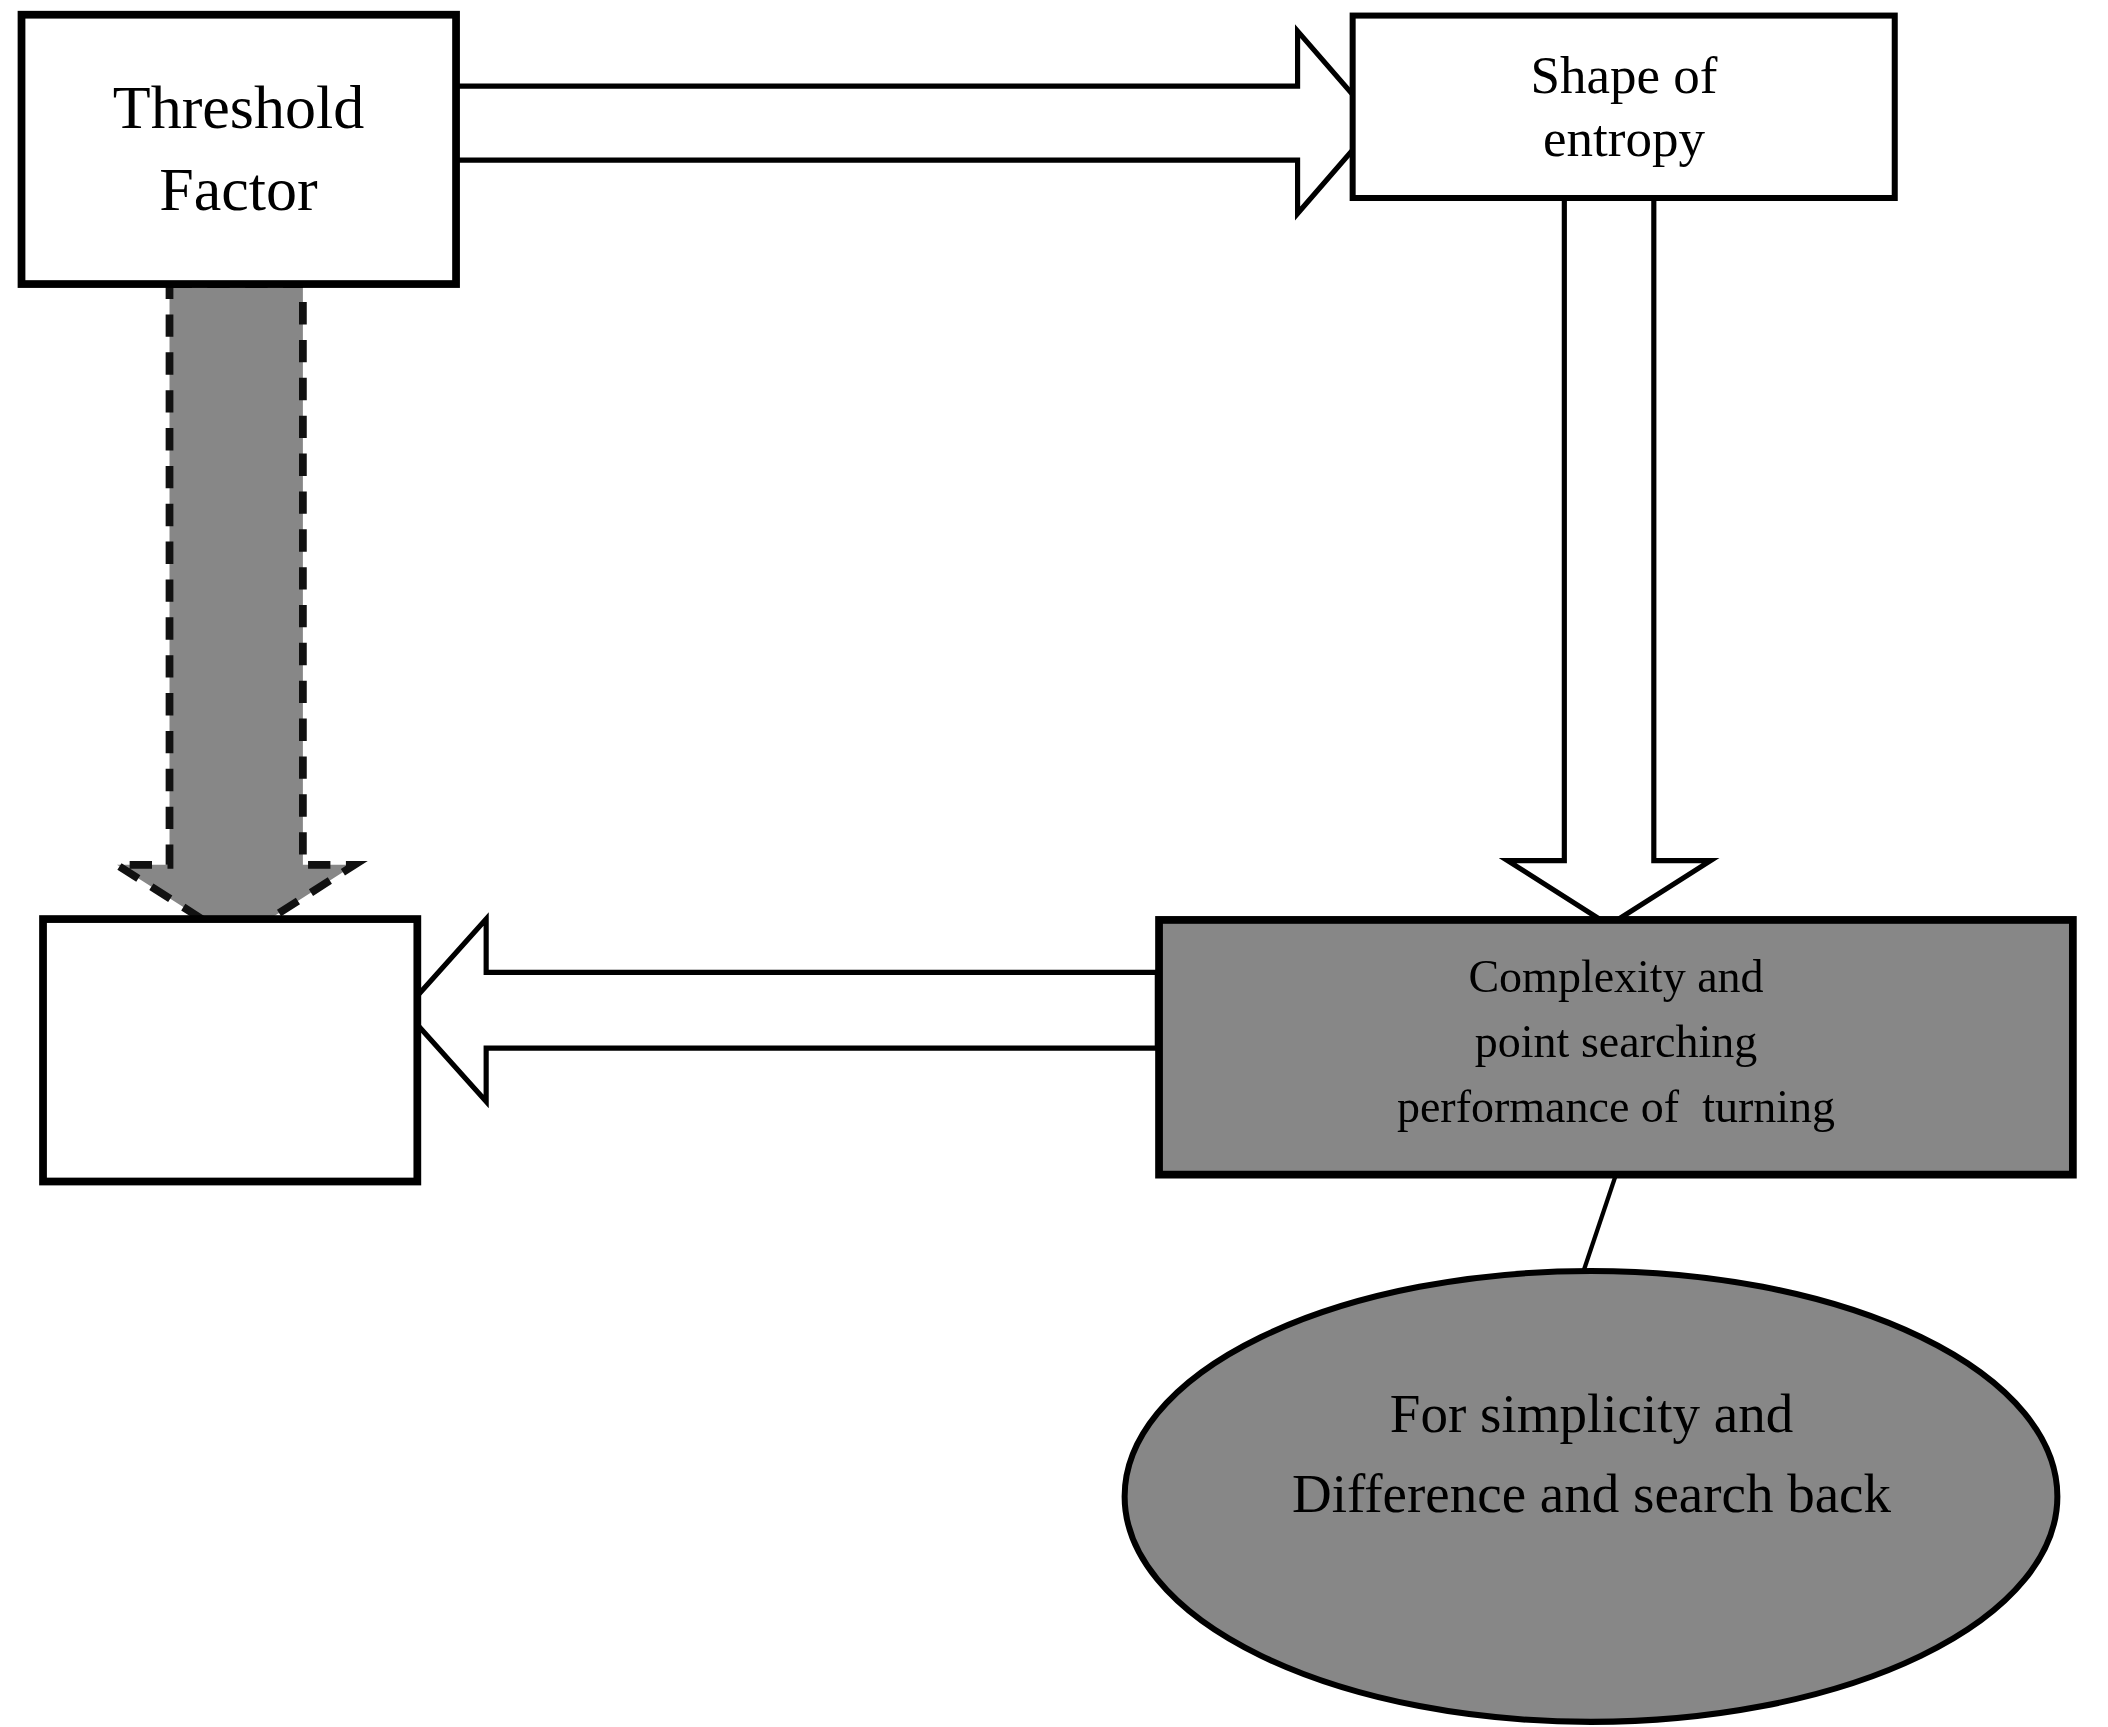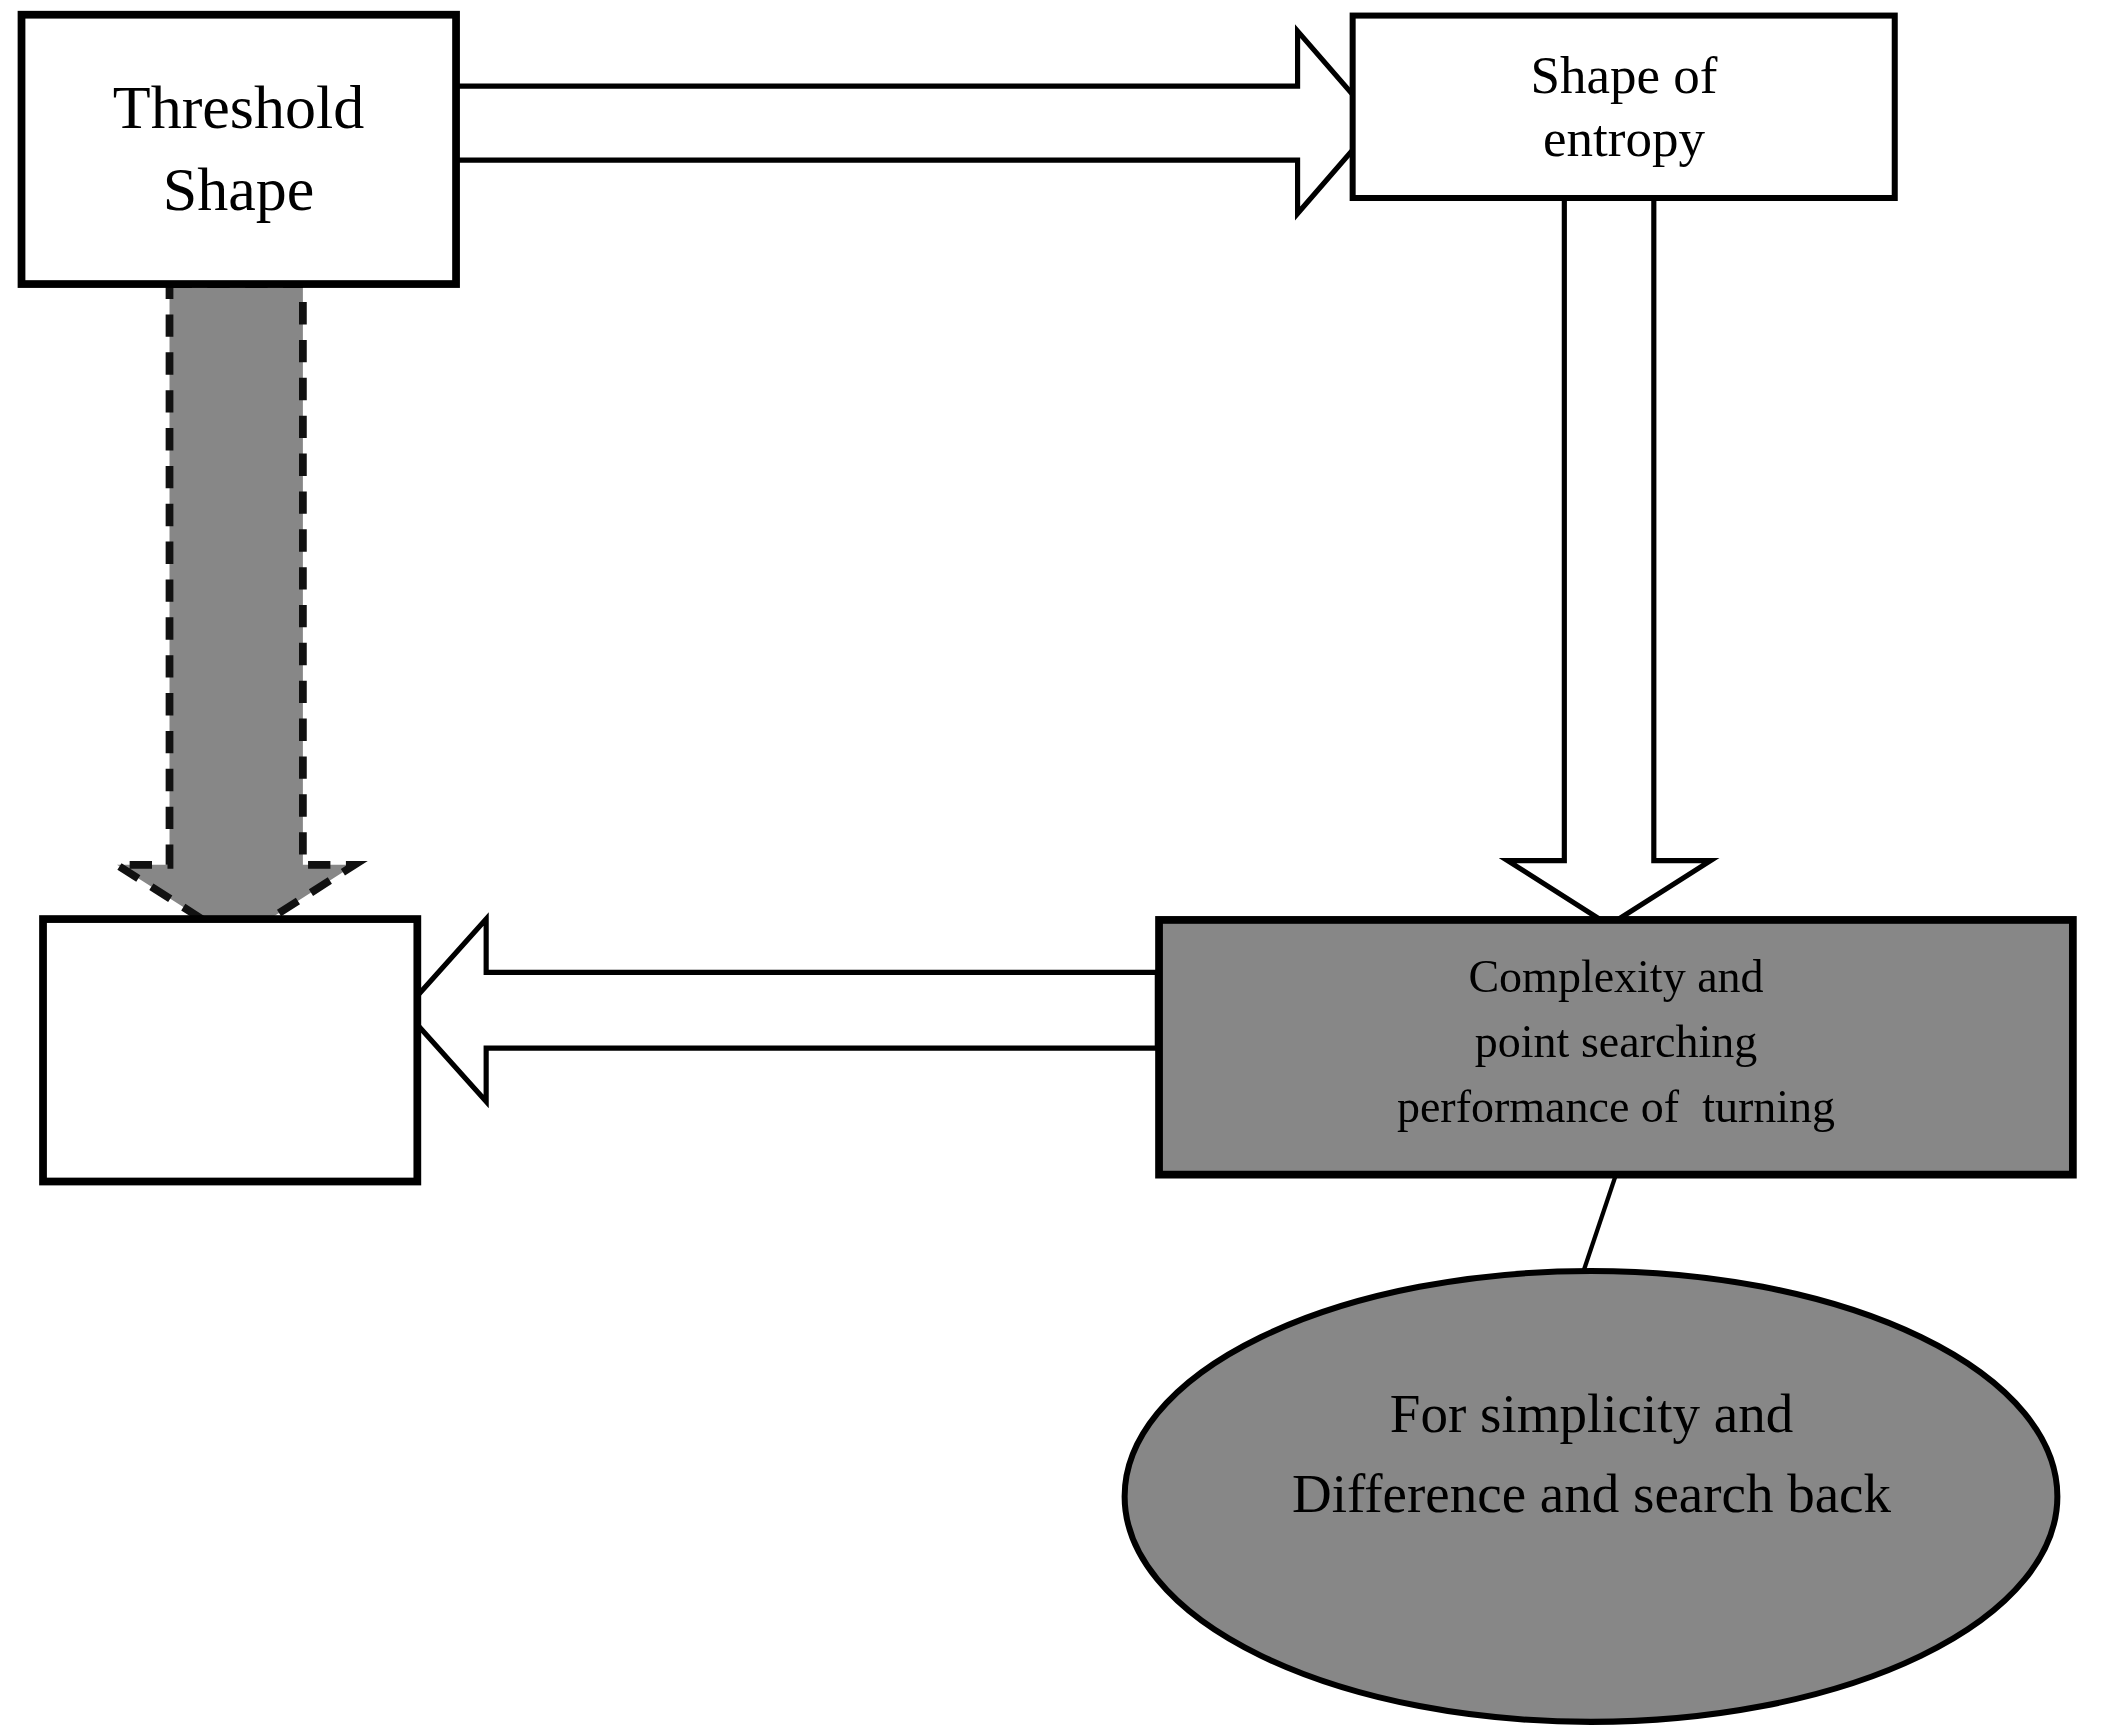--- a/index.html
+++ b/index.html
@@ -100,21 +100,21 @@
     <rect x="50" y="1068" width="435" height="305" fill="#ffffff" stroke="#000000" stroke-width="9"></rect>
 
     <rect x="1347" y="1069" width="1062" height="296" fill="#878787" stroke="#000000" stroke-width="9"></rect>
 
     <ellipse cx="1849" cy="1739" rx="542" ry="262" fill="#878787" stroke="#000000" stroke-width="7"></ellipse>
 
   </svg>
 
   <div class="node-label lbl-bold" style="left:21.5px; top:14.6px; width:434px; height:269px; font-size:62px; line-height:1.32;">
     <span class="lbl-line">Threshold</span>
-    <span class="lbl-line">Shape</span>
+    <span class="lbl-line">Factor</span>
   </div>
 
   <div class="node-label lbl-bold" style="left:1353px; top:15.5px; width:542px; height:182px; font-size:53px; line-height:1.18;">
     <span class="lbl-line">Shape of</span>
     <span class="lbl-line">entropy</span>
   </div>
 
 
   <div class="node-label" style="left:1159px; top:914px; width:914px; height:255px; font-size:46px; line-height:1.42;">
     <span class="lbl-line">Complexity and</span>

